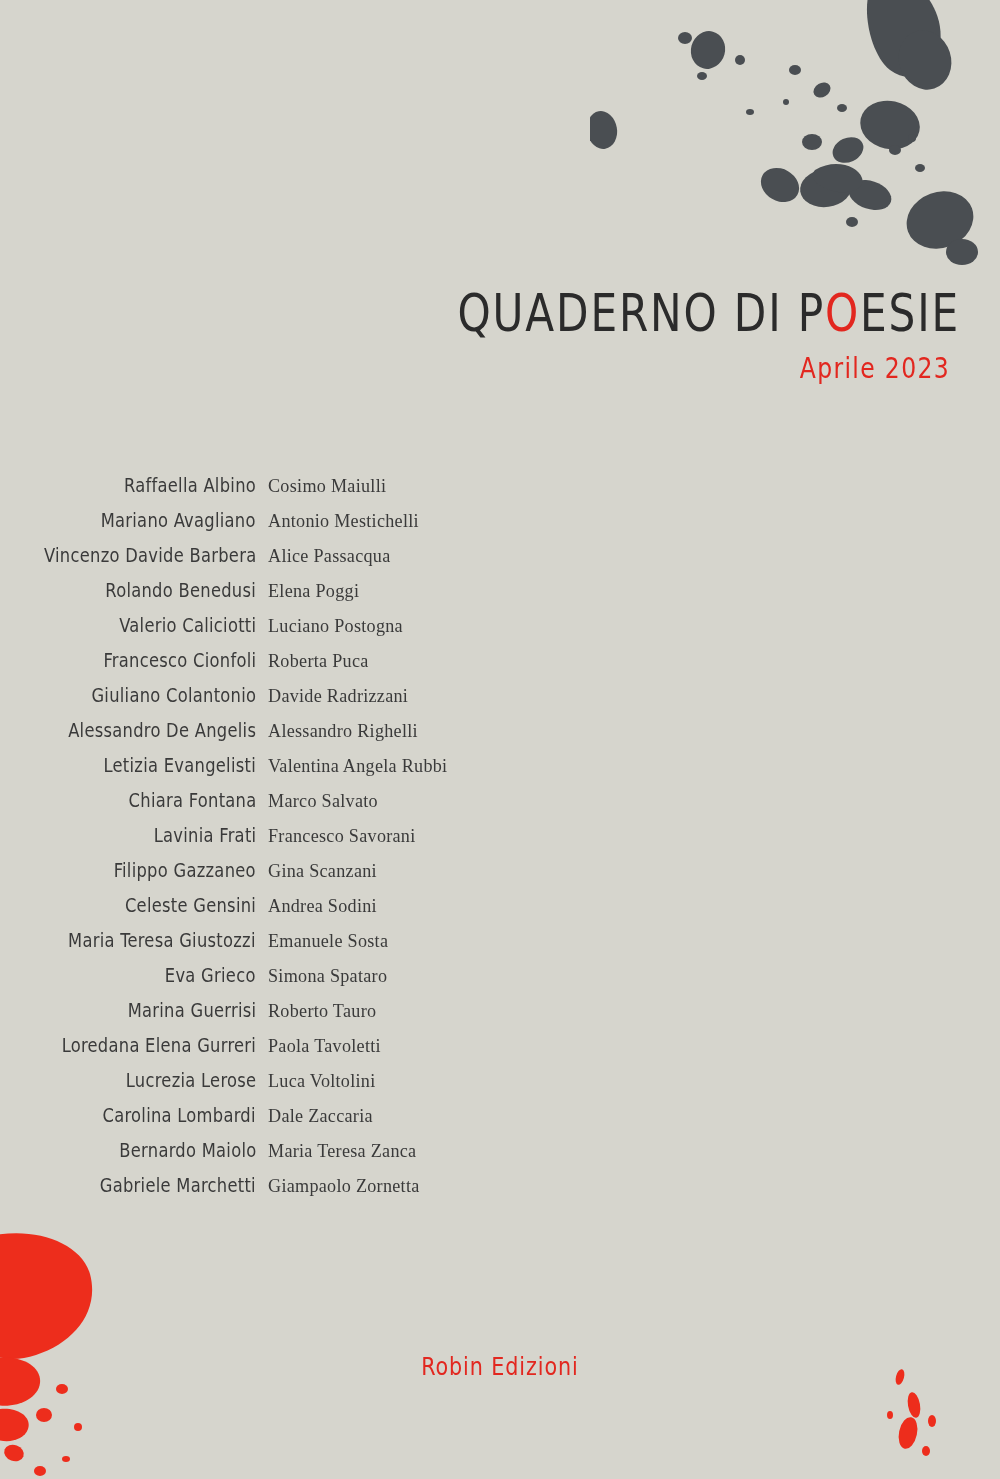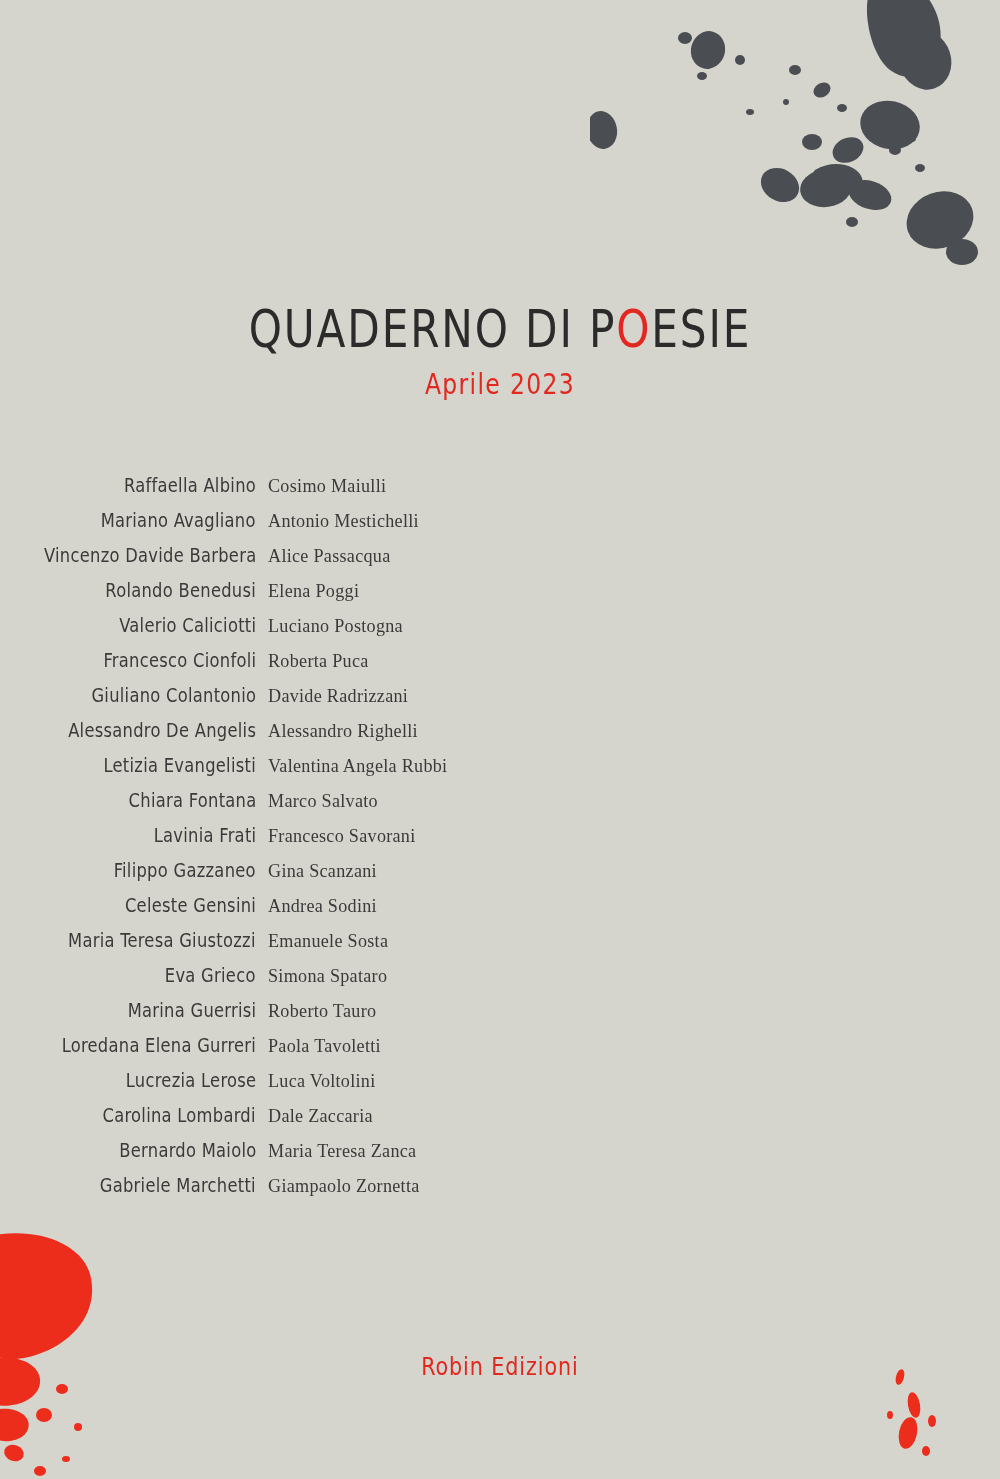--- a/index.html
+++ b/index.html
@@ -43,24 +43,24 @@
     right: 20px;
     bottom: 10px;
     width: 110px;
     height: 110px;
     pointer-events: none;
   }
 
   
   .title-block {
     position: absolute;
-    top: 300px;
+    top: 284px;
     left: 0;
     width: 1000px;
-    text-align: center;
+    text-align: right;
   }
   .main-title {
     font-family: "DejaVu Sans Condensed", "Liberation Sans", sans-serif;
     font-size: 51px;
     letter-spacing: 2px;
     color: #2b2b2b;
     font-weight: 400;
     font-stretch: condensed;
     transform: scaleX(0.92);
     white-space: nowrap;

